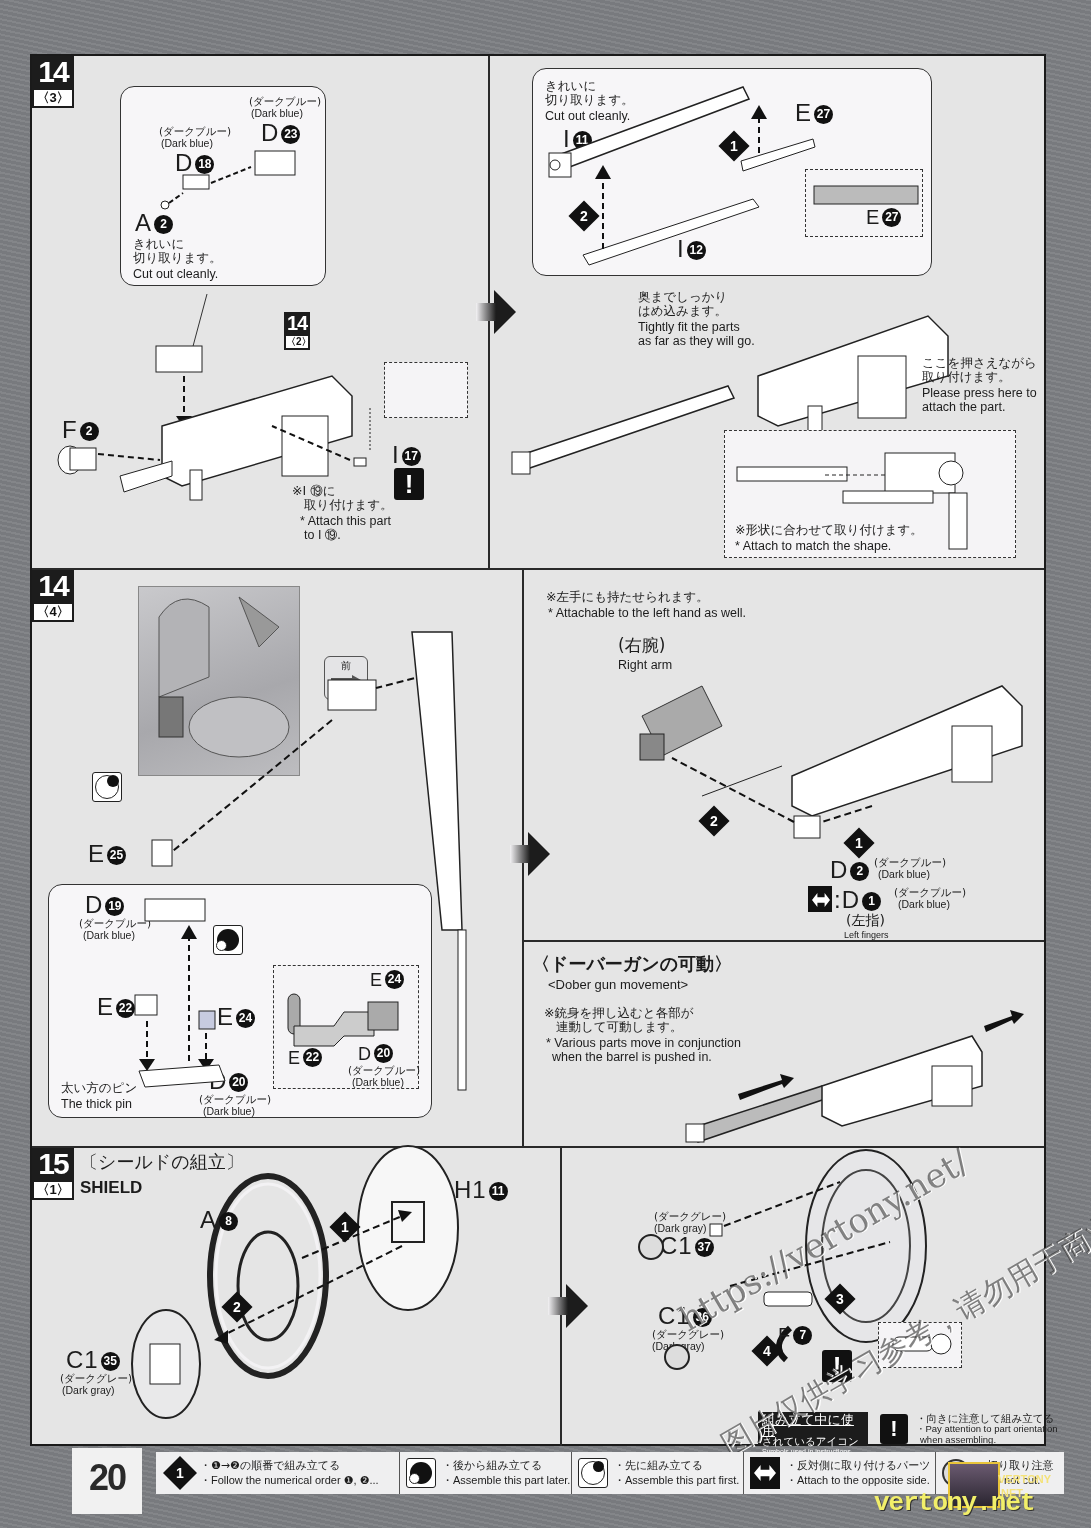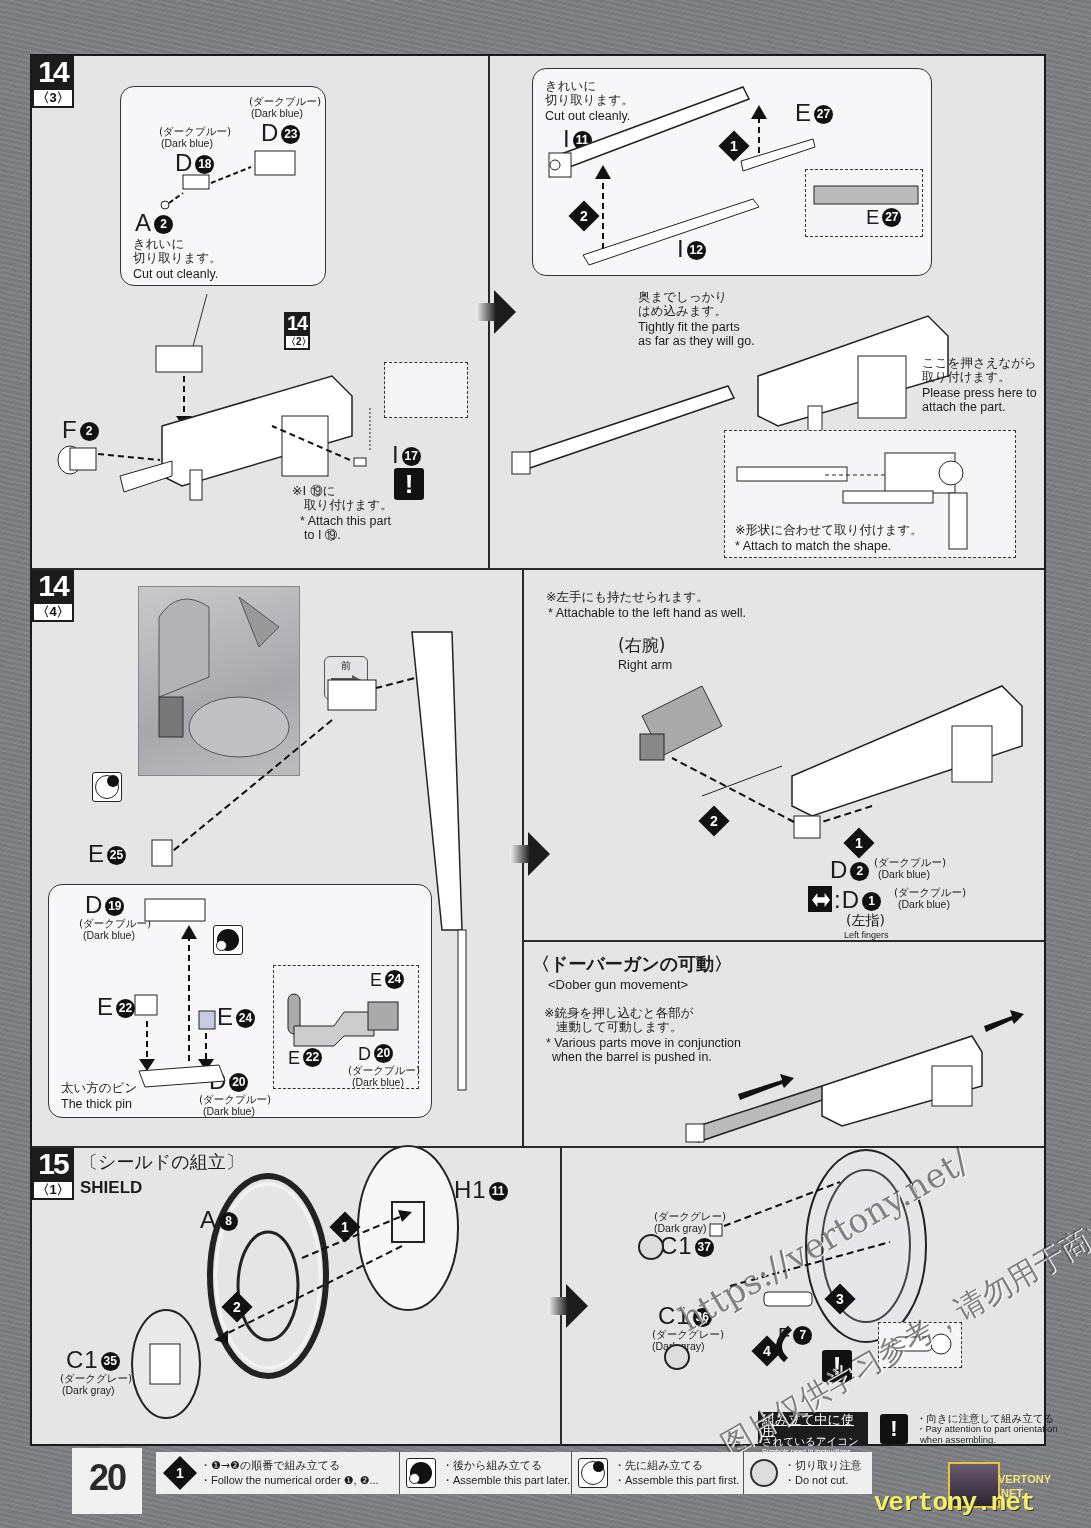--- a/index.html
+++ b/index.html
@@ -412,20 +412,29 @@
   <div class="leg-item" style="width:172px;">
     <div class="icon-box" style="position:relative; width:30px; height:30px;">
       <div class="c1" style="left:2px; top:2px; width:24px; height:24px; border:1.5px solid #222;"></div>
       <div class="c1" style="left:14px; top:2px; width:11px; height:11px; background:#111;"></div>
     </div>
     <div class="txt">
       <div class="jp" style="font-size:11px;">・先に組み立てる</div>
       <div>・Assemble this part first.</div>
     </div>
   </div>
+  <div class="leg-item" style="width:192px;">
+    <div style="position:relative; width:30px; height:32px; background:#111;">
+      <div style="position:absolute; left:4px; top:8px; width:22px; height:16px; background:#fff; clip-path: polygon(0 50%,30% 0,30% 30%,70% 30%,70% 0,100% 50%,70% 100%,70% 70%,30% 70%,30% 100%);"></div>
+    </div>
+    <div class="txt">
+      <div class="jp" style="font-size:11px;">・反対側に取り付けるパーツ</div>
+      <div>・Attach to the opposite side.</div>
+    </div>
+  </div>
   <div class="leg-item" style="width:128px; border-right:none;">
     <div style="position:relative; width:28px; height:28px; border-radius:50%; border:2px solid #333; background:#ddd;"></div>
     <div class="txt">
       <div class="jp" style="font-size:11px;">・切り取り注意</div>
       <div>・Do not cut.</div>
     </div>
   </div>
 </div>
 
 <div class="wm-logo">VERTONY .NET</div>

